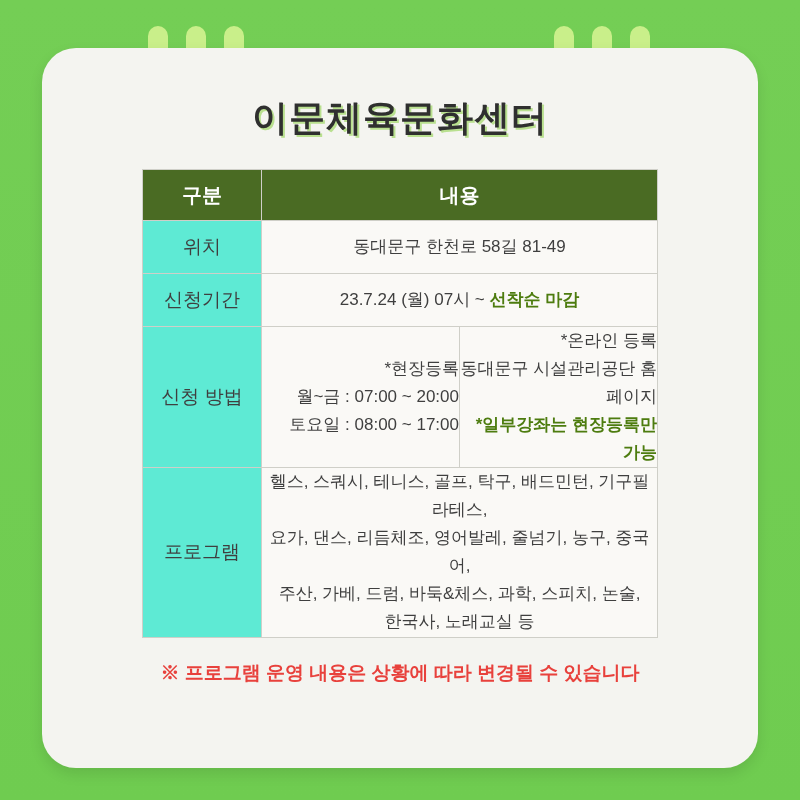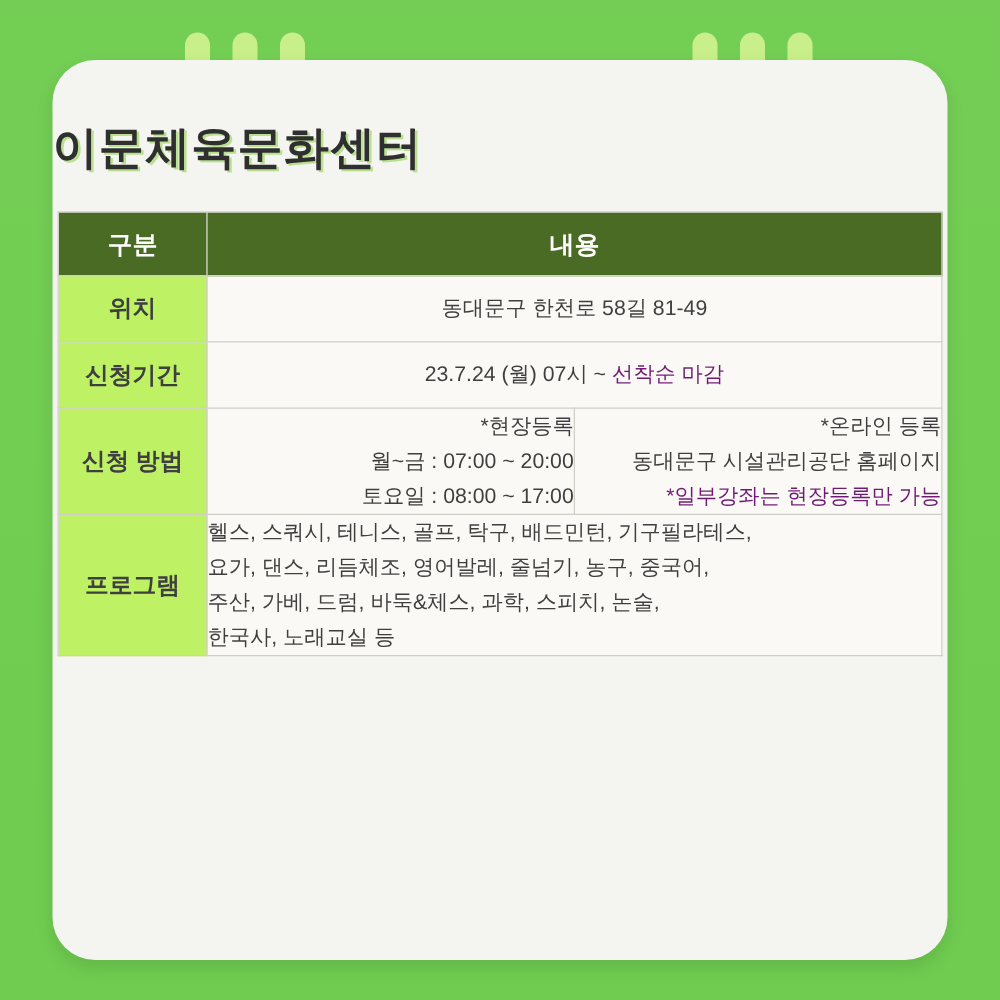--- a/index.html
+++ b/index.html
@@ -50,32 +50,33 @@
     width: 716px;
     height: 720px;
     background: #f4f4f0;
     border-radius: 34px;
     box-shadow: 0 6px 14px rgba(0,0,0,0.10);
     box-sizing: border-box;
     padding: 0;
   }
 
   .title {
+    text-align: center;
     margin-top: 46px;
     font-size: 36px;
     font-weight: bold;
     letter-spacing: 1px;
     color: #2f2f2f;
     text-shadow: 2px 2px 0 #b9e08f;
     font-family: "Liberation Sans", sans-serif;
   }
 
   table.info {
     margin: 26px auto 16px auto;
-    width: 708px;
+    width: 516px;
     border-collapse: collapse;
     background: #faf9f6;
     table-layout: fixed;
   }
   table.info td, table.info th {
     border: 1px solid #cfcfc8;
     padding: 0;
   }
   thead th {
     background: #4a6b23;
@@ -84,47 +85,49 @@
     font-weight: bold;
     height: 50px;
     border: 1px solid #4a6b23;
   }
   thead th.head-left { width: 118px; }
 
   td.label {
     width: 118px;
     text-align: center;
     font-size: 19px;
-    font-weight: bold;
-    color: #3f3f3f;
-    background: #bef264;
+    font-weight: normal;
+    color: #3f3f3f;
+    background: #5eead4;
     height: 52px;
   }
   td.value {
     text-align: center;
     font-size: 17px;
     color: #3f3f3f;
     padding: 10px 6px;
     line-height: 1.55;
   }
   .red {
-    color: #701a75;
+    color: #4d7c0f;
+    font-weight: bold;
   }
   .cell-lines div {
     line-height: 1.65;
   }
   td.method-left, td.method-right {
     text-align: right;
     font-size: 17px;
     color: #3f3f3f;
     padding: 12px 8px;
     line-height: 1.7;
     vertical-align: middle;
   }
   td.program {
+    text-align: center;
     font-size: 17px;
     color: #3f3f3f;
     padding: 14px 10px;
     line-height: 1.85;
   }
   .footnote {
     margin-top: 22px;
     text-align: center;
     font-size: 19px;
     font-weight: bold;
@@ -185,15 +188,16 @@
           <td class="program cell-lines" colspan="2">
             <div>헬스, 스쿼시, 테니스, 골프, 탁구, 배드민턴, 기구필라테스,</div>
             <div>요가, 댄스, 리듬체조, 영어발레, 줄넘기, 농구, 중국어,</div>
             <div>주산, 가베, 드럼, 바둑&amp;체스, 과학, 스피치, 논술,</div>
             <div>한국사, 노래교실 등</div>
           </td>
         </tr>
       </tbody>
     </table>
 
+    <div class="footnote">※ 프로그램 운영 내용은 상황에 따라 변경될 수 있습니다</div>
 
   </div>
 </div>
 
 </body></html>

